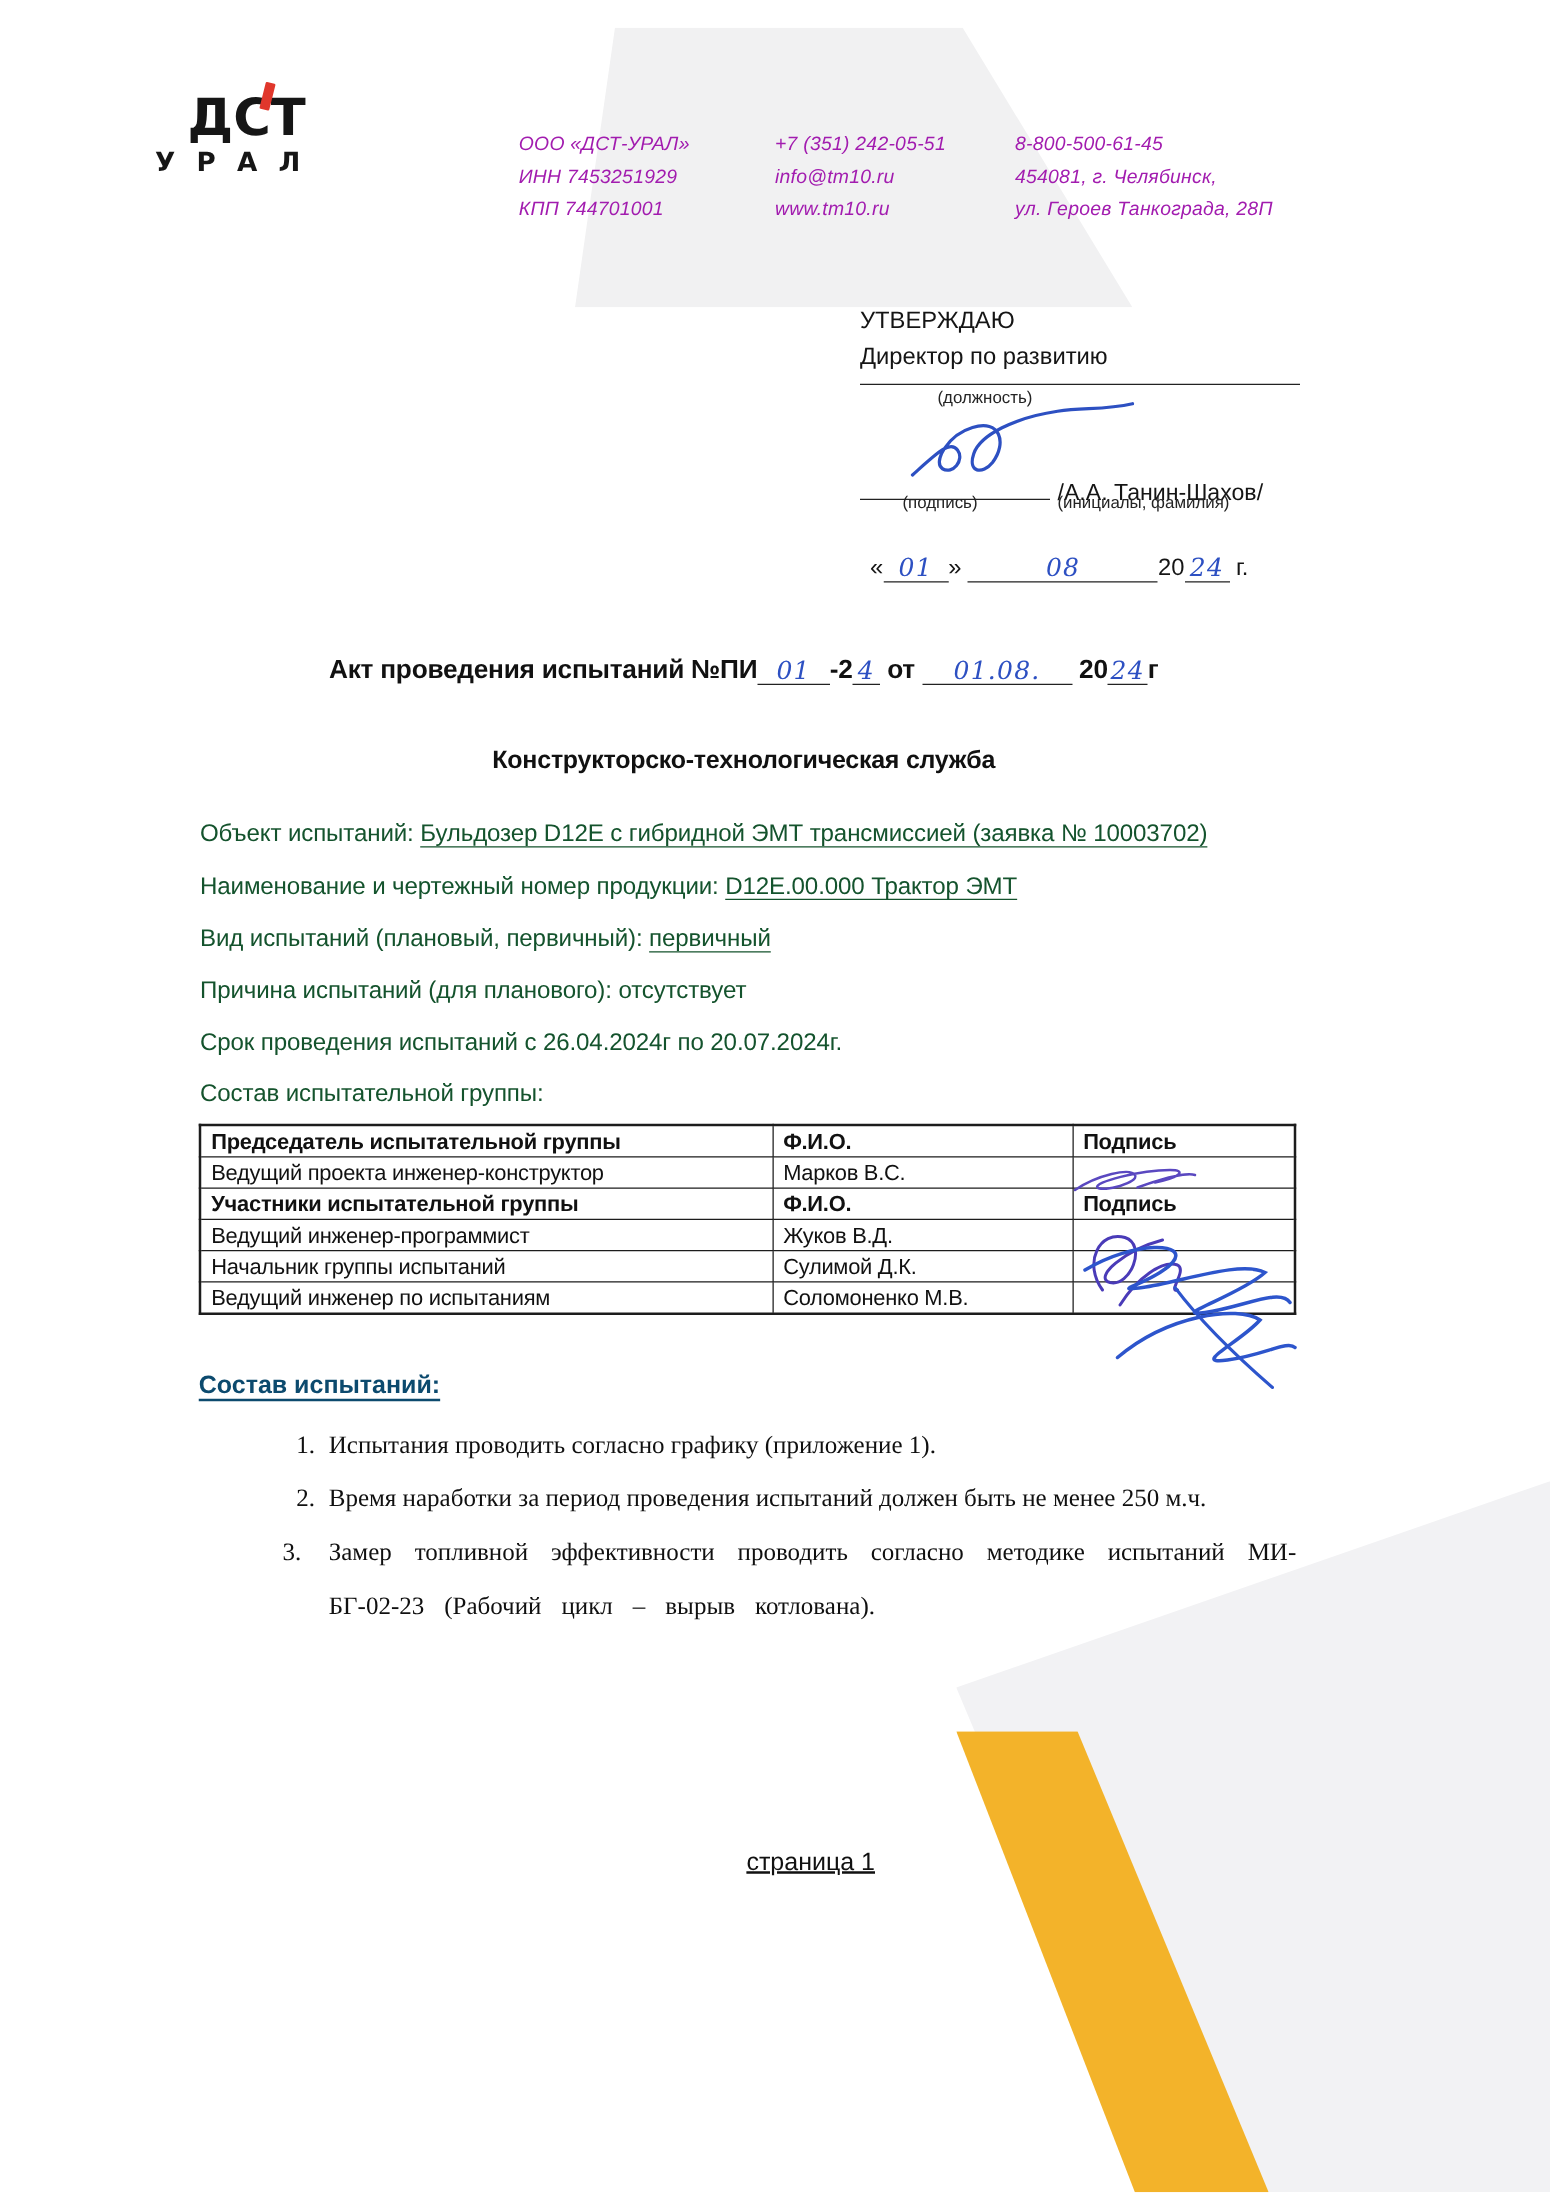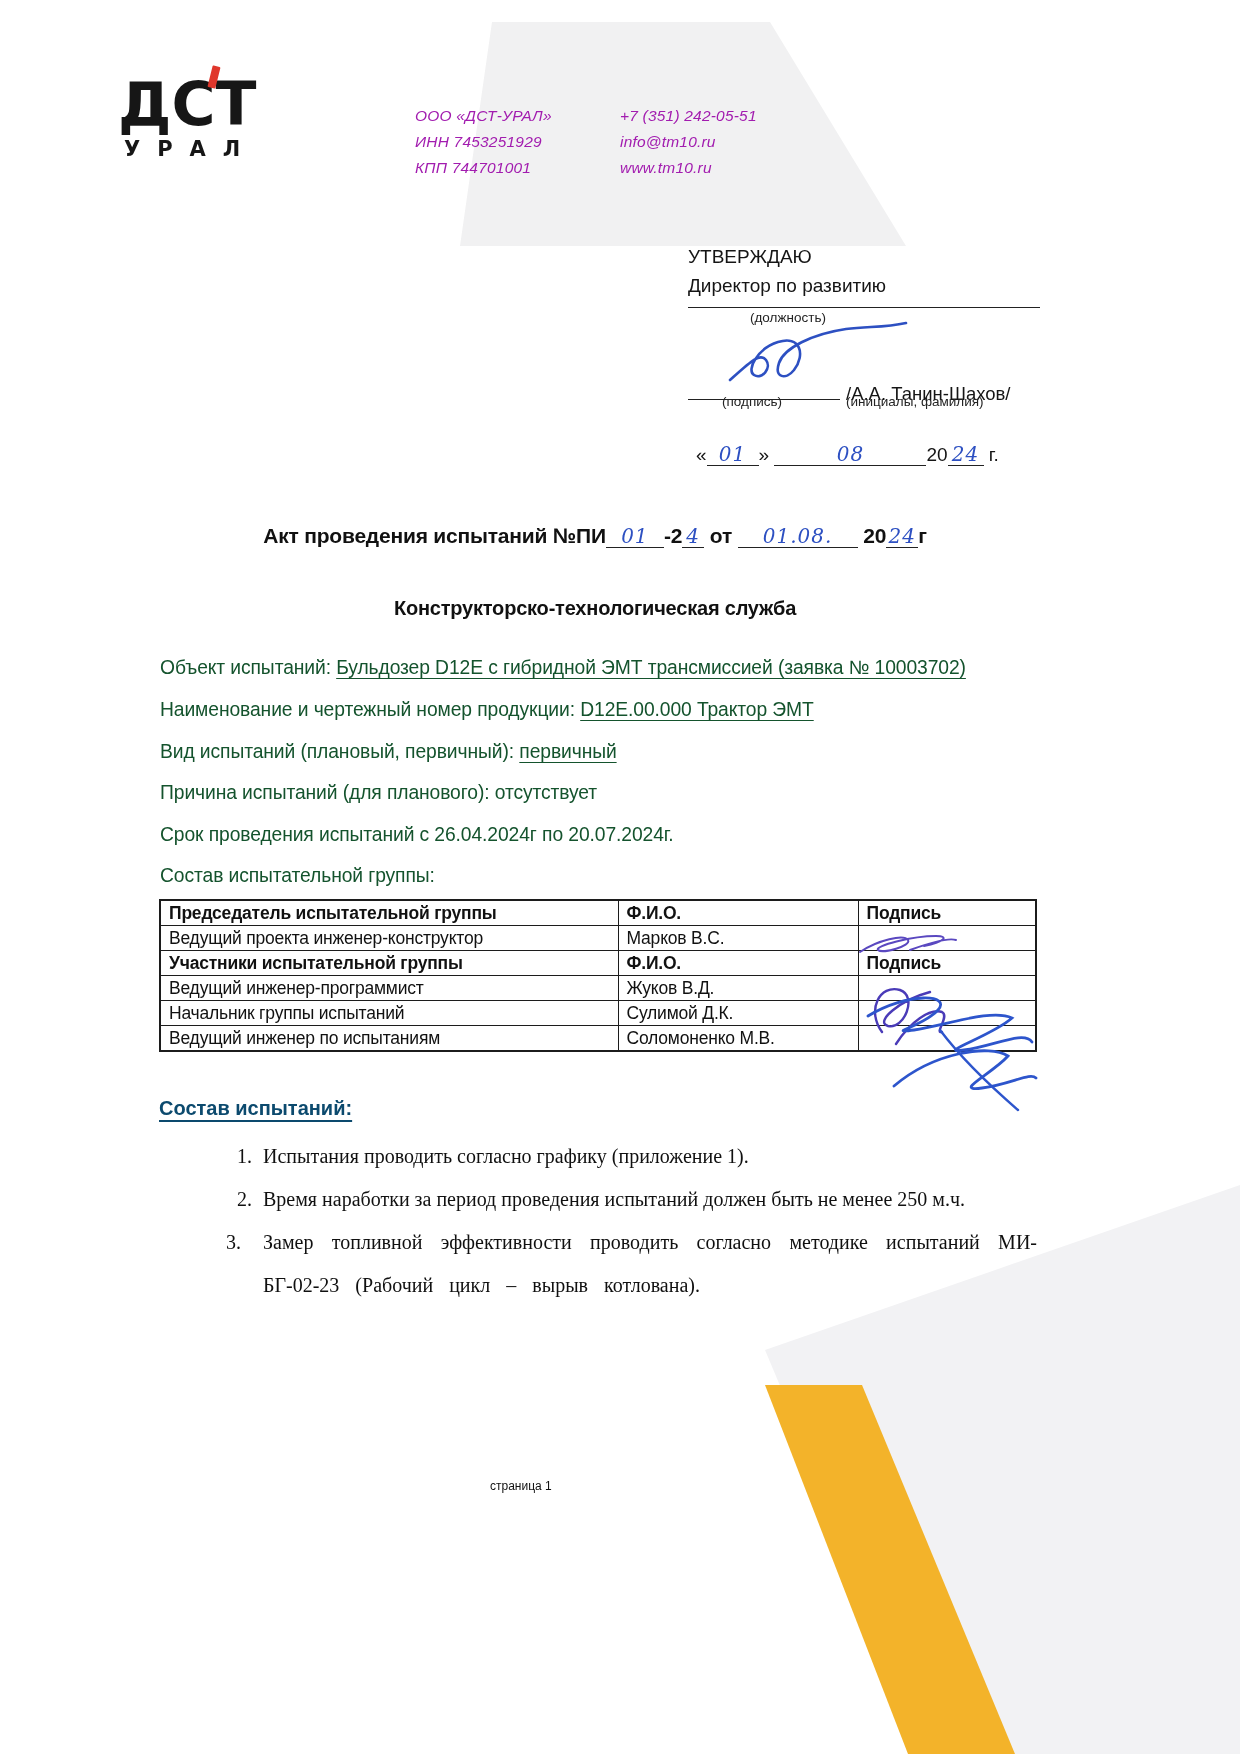--- a/index.html
+++ b/index.html
@@ -8,21 +8,21 @@
   .decor{position:absolute;pointer-events:none;}
   #decorTop{left:455px;top:22px;width:460px;height:224px;background:#f1f1f2;
             clip-path:polygon(37px 0,315px 0,451px 224px,5px 224px);}
   #decorGrayBottom{left:740px;top:1170px;width:500px;height:584px;background:#f2f2f4;
             clip-path:polygon(25px 180px,500px 15px,500px 584px,195px 584px);}
   #decorYellow{left:760px;top:1385px;width:260px;height:369px;background:#f3b32a;
             clip-path:polygon(5px 0,102px 0,255px 369px,148px 369px);}
 
   
   #logo{position:absolute;left:118px;top:74px;color:#161616;}
-  .logo-top{font-family:"DejaVu Sans", sans-serif;font-weight:800;font-size:60px;line-height:1;}
+  .logo-top{font-family:"DejaVu Sans", sans-serif;font-weight:800;font-size:41px;line-height:1;margin-left:32px;}
   .logo-red{position:absolute;left:92px;top:-8px;width:8px;height:22px;background:#e0372c;
             transform:rotate(14deg);border-radius:1px;}
   .logo-bottom{margin-top:3px;font-family:"DejaVu Sans", sans-serif;font-weight:800;
             font-size:21px;letter-spacing:17px;padding-left:6px;}
 
   
   .hcol{position:absolute;top:103px;font-size:15.5px;line-height:26px;color:#a21caf;
         letter-spacing:.2px;white-space:nowrap;font-style:italic;}
   #hcol1{left:415px;} #hcol2{left:620px;} #hcol3{left:812px;}
 
@@ -69,22 +69,22 @@
   #sigBig{left:840px;top:986px;}
 
   
   #testsHeading{position:absolute;left:159px;top:1097px;font-size:20px;font-weight:700;
             text-decoration:underline;text-underline-offset:5px;color:#0c4a6e;}
   #testsList{position:absolute;left:205px;top:1135px;width:780px;margin:0;padding:0 0 0 52px;
             font-family:"Liberation Serif", serif;font-size:20px;line-height:43px;color:#101010;}
   #testsList li{padding-left:6px;}
   #testsList li.justify{text-align:justify;word-spacing:11px;}
 
-  #footer{position:absolute;left:490px;top:1479px;width:210px;text-align:left;
-          font-size:12px;color:#111;}
+  #footer{position:absolute;left:490px;top:1479px;width:210px;text-align:right;
+          font-size:20px;color:#111;text-decoration:underline;}
 </style>
 </head>
 <body>
 
 <div class="page">
 
   <div class="decor" id="decorTop"></div>
   <div class="decor" id="decorGrayBottom"></div>
   <div class="decor" id="decorYellow"></div>
 
@@ -96,20 +96,25 @@
 
   <div class="hcol" id="hcol1">
     <div>ООО «ДСТ-УРАЛ»</div>
     <div>ИНН 7453251929</div>
     <div>КПП 744701001</div>
   </div>
   <div class="hcol" id="hcol2">
     <div>+7 (351) 242-05-51</div>
     <div>info@tm10.ru</div>
     <div>www.tm10.ru</div>
+  </div>
+  <div class="hcol" id="hcol3">
+    <div>8-800-500-61-45</div>
+    <div>454081, г. Челябинск,</div>
+    <div>ул. Героев Танкограда, 28П</div>
   </div>
 
   <div id="approval">
     <div class="appr-word">УТВЕРЖДАЮ</div>
     <div class="appr-pos">Директор по развитию</div>
     <div class="appr-cap" id="capDolzh">(должность)</div>
 
     <div id="apprSigWrap">
       <svg width="200" height="80" viewBox="0 0 200 80">
         <path d="M14,62 C34,44 44,34 50,42 C56,50 46,62 38,57 C30,52 42,30 62,24 C84,17 90,36 78,52 C70,62 58,60 63,45 C68,30 96,16 130,11 C152,8 168,10 190,5" fill="none" stroke="#2d50c2" stroke-width="2.6" stroke-linecap="round"></path>

